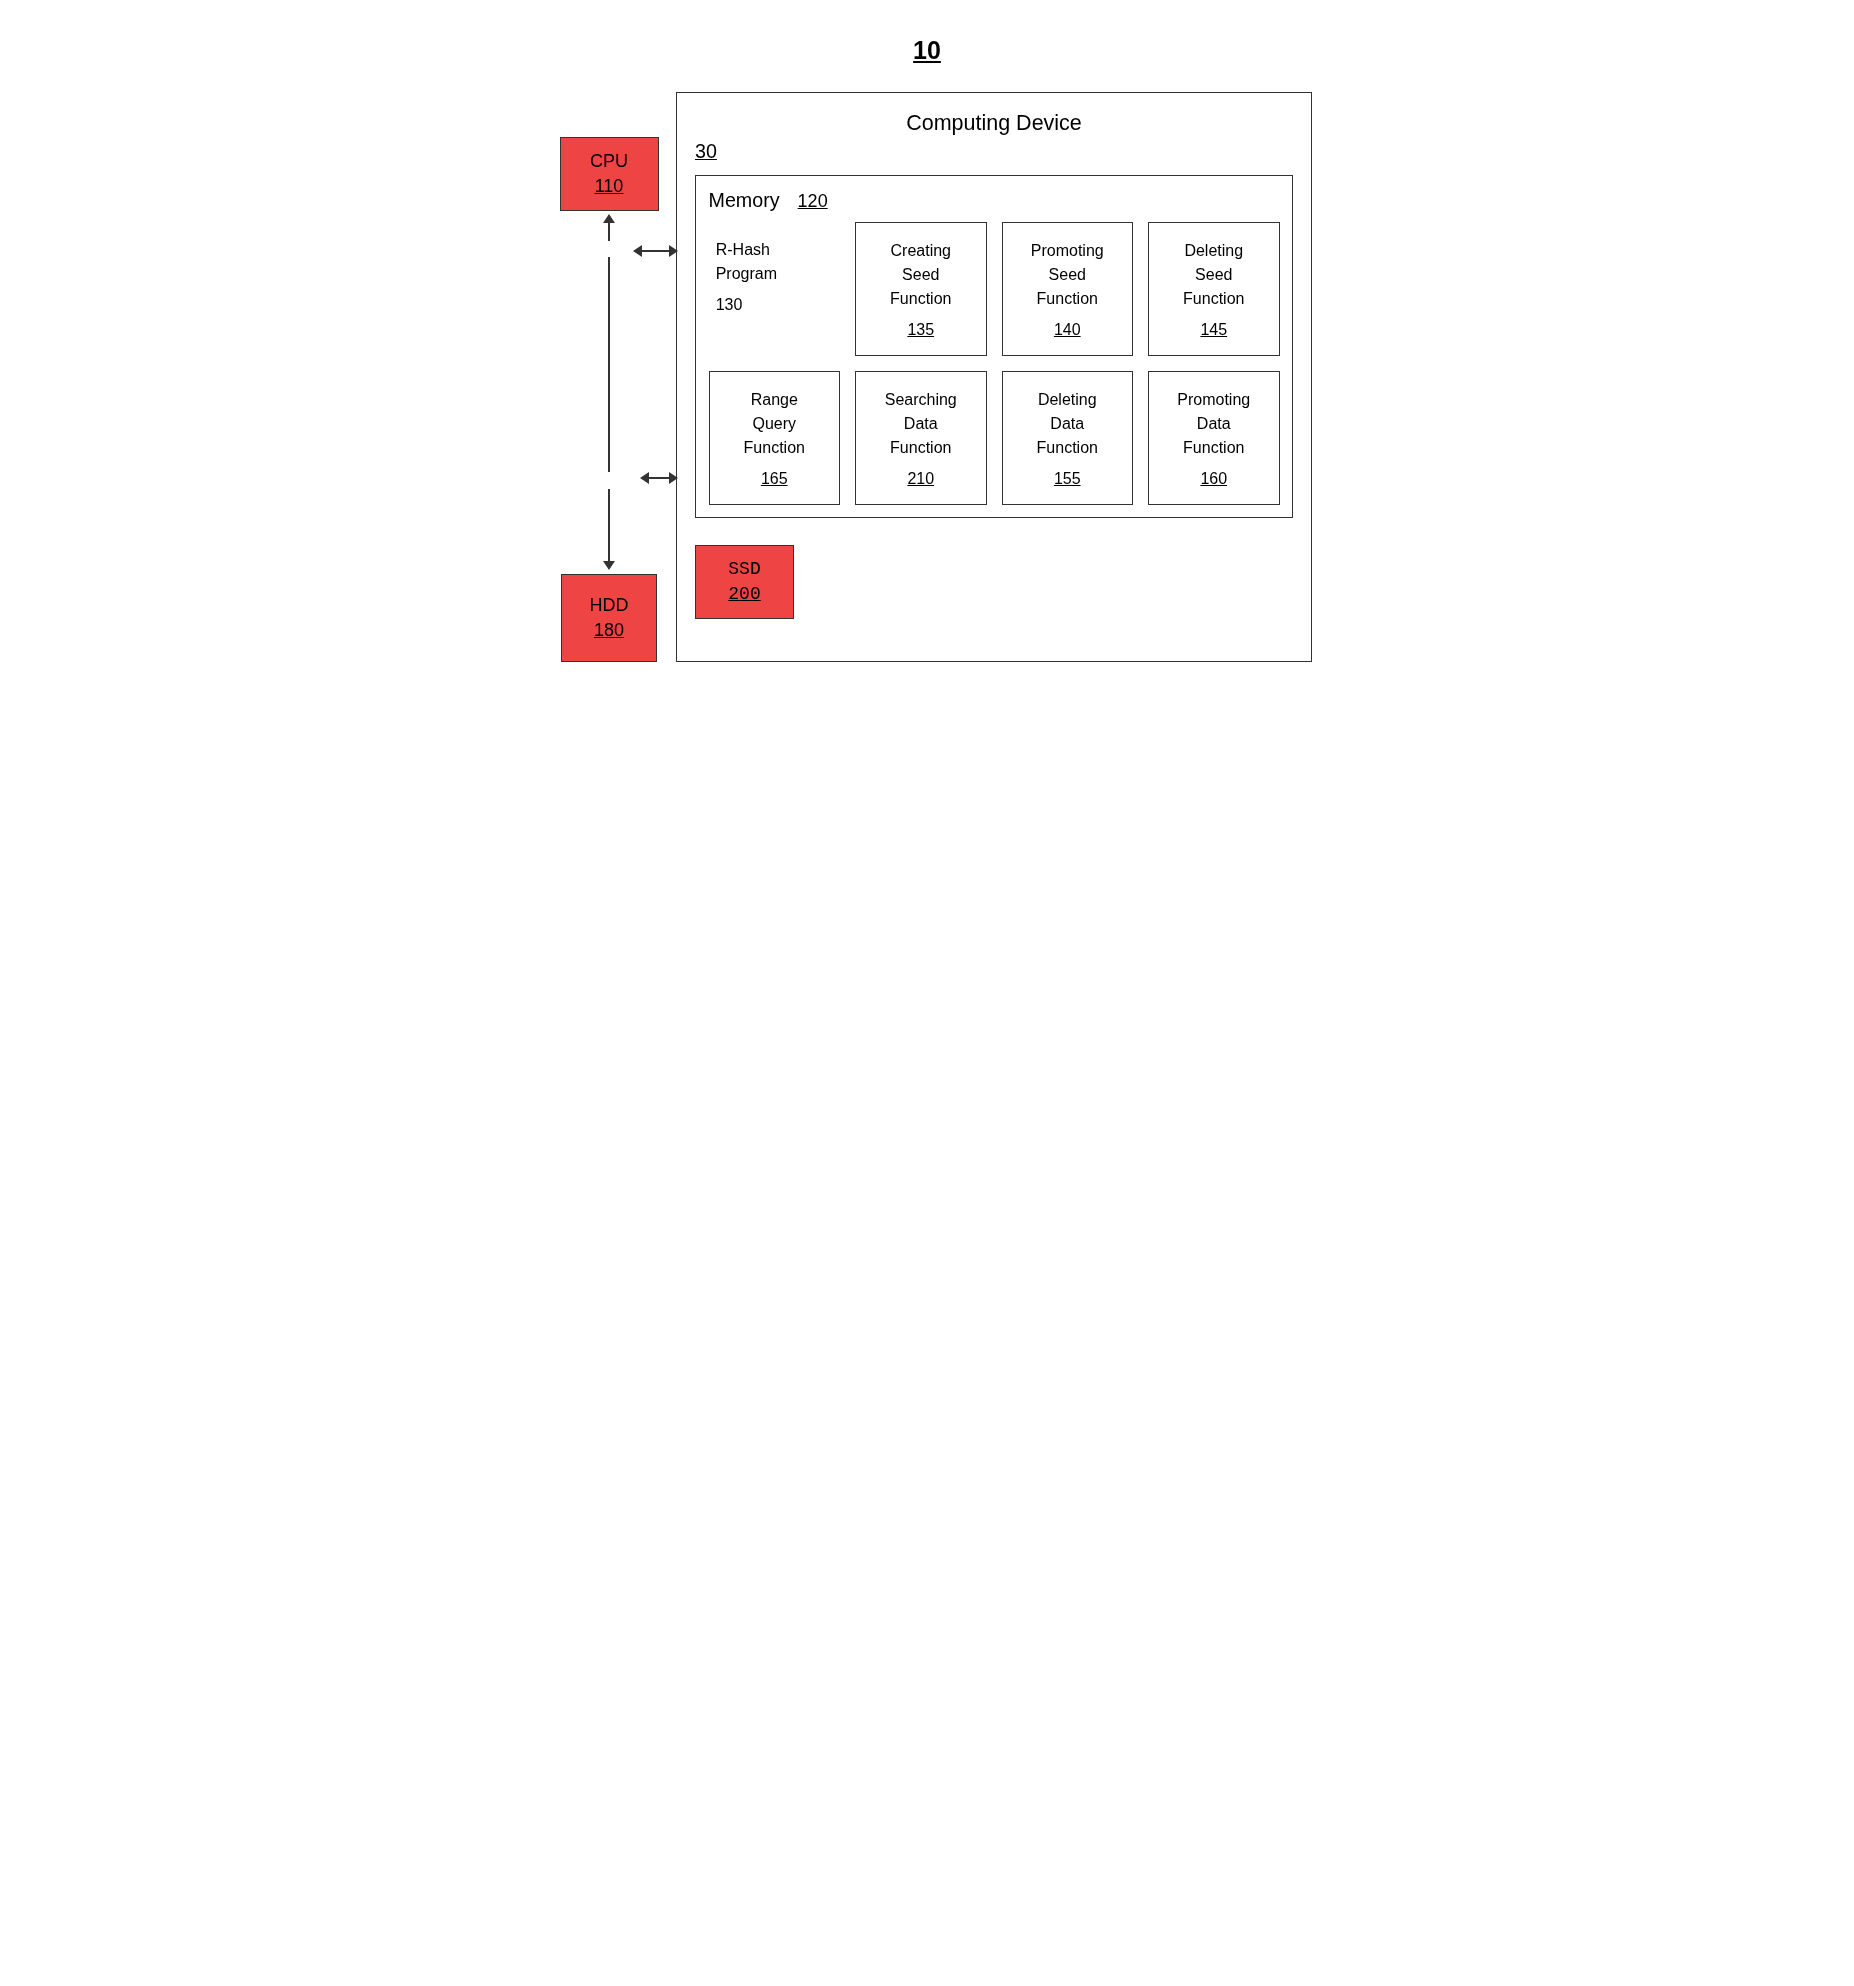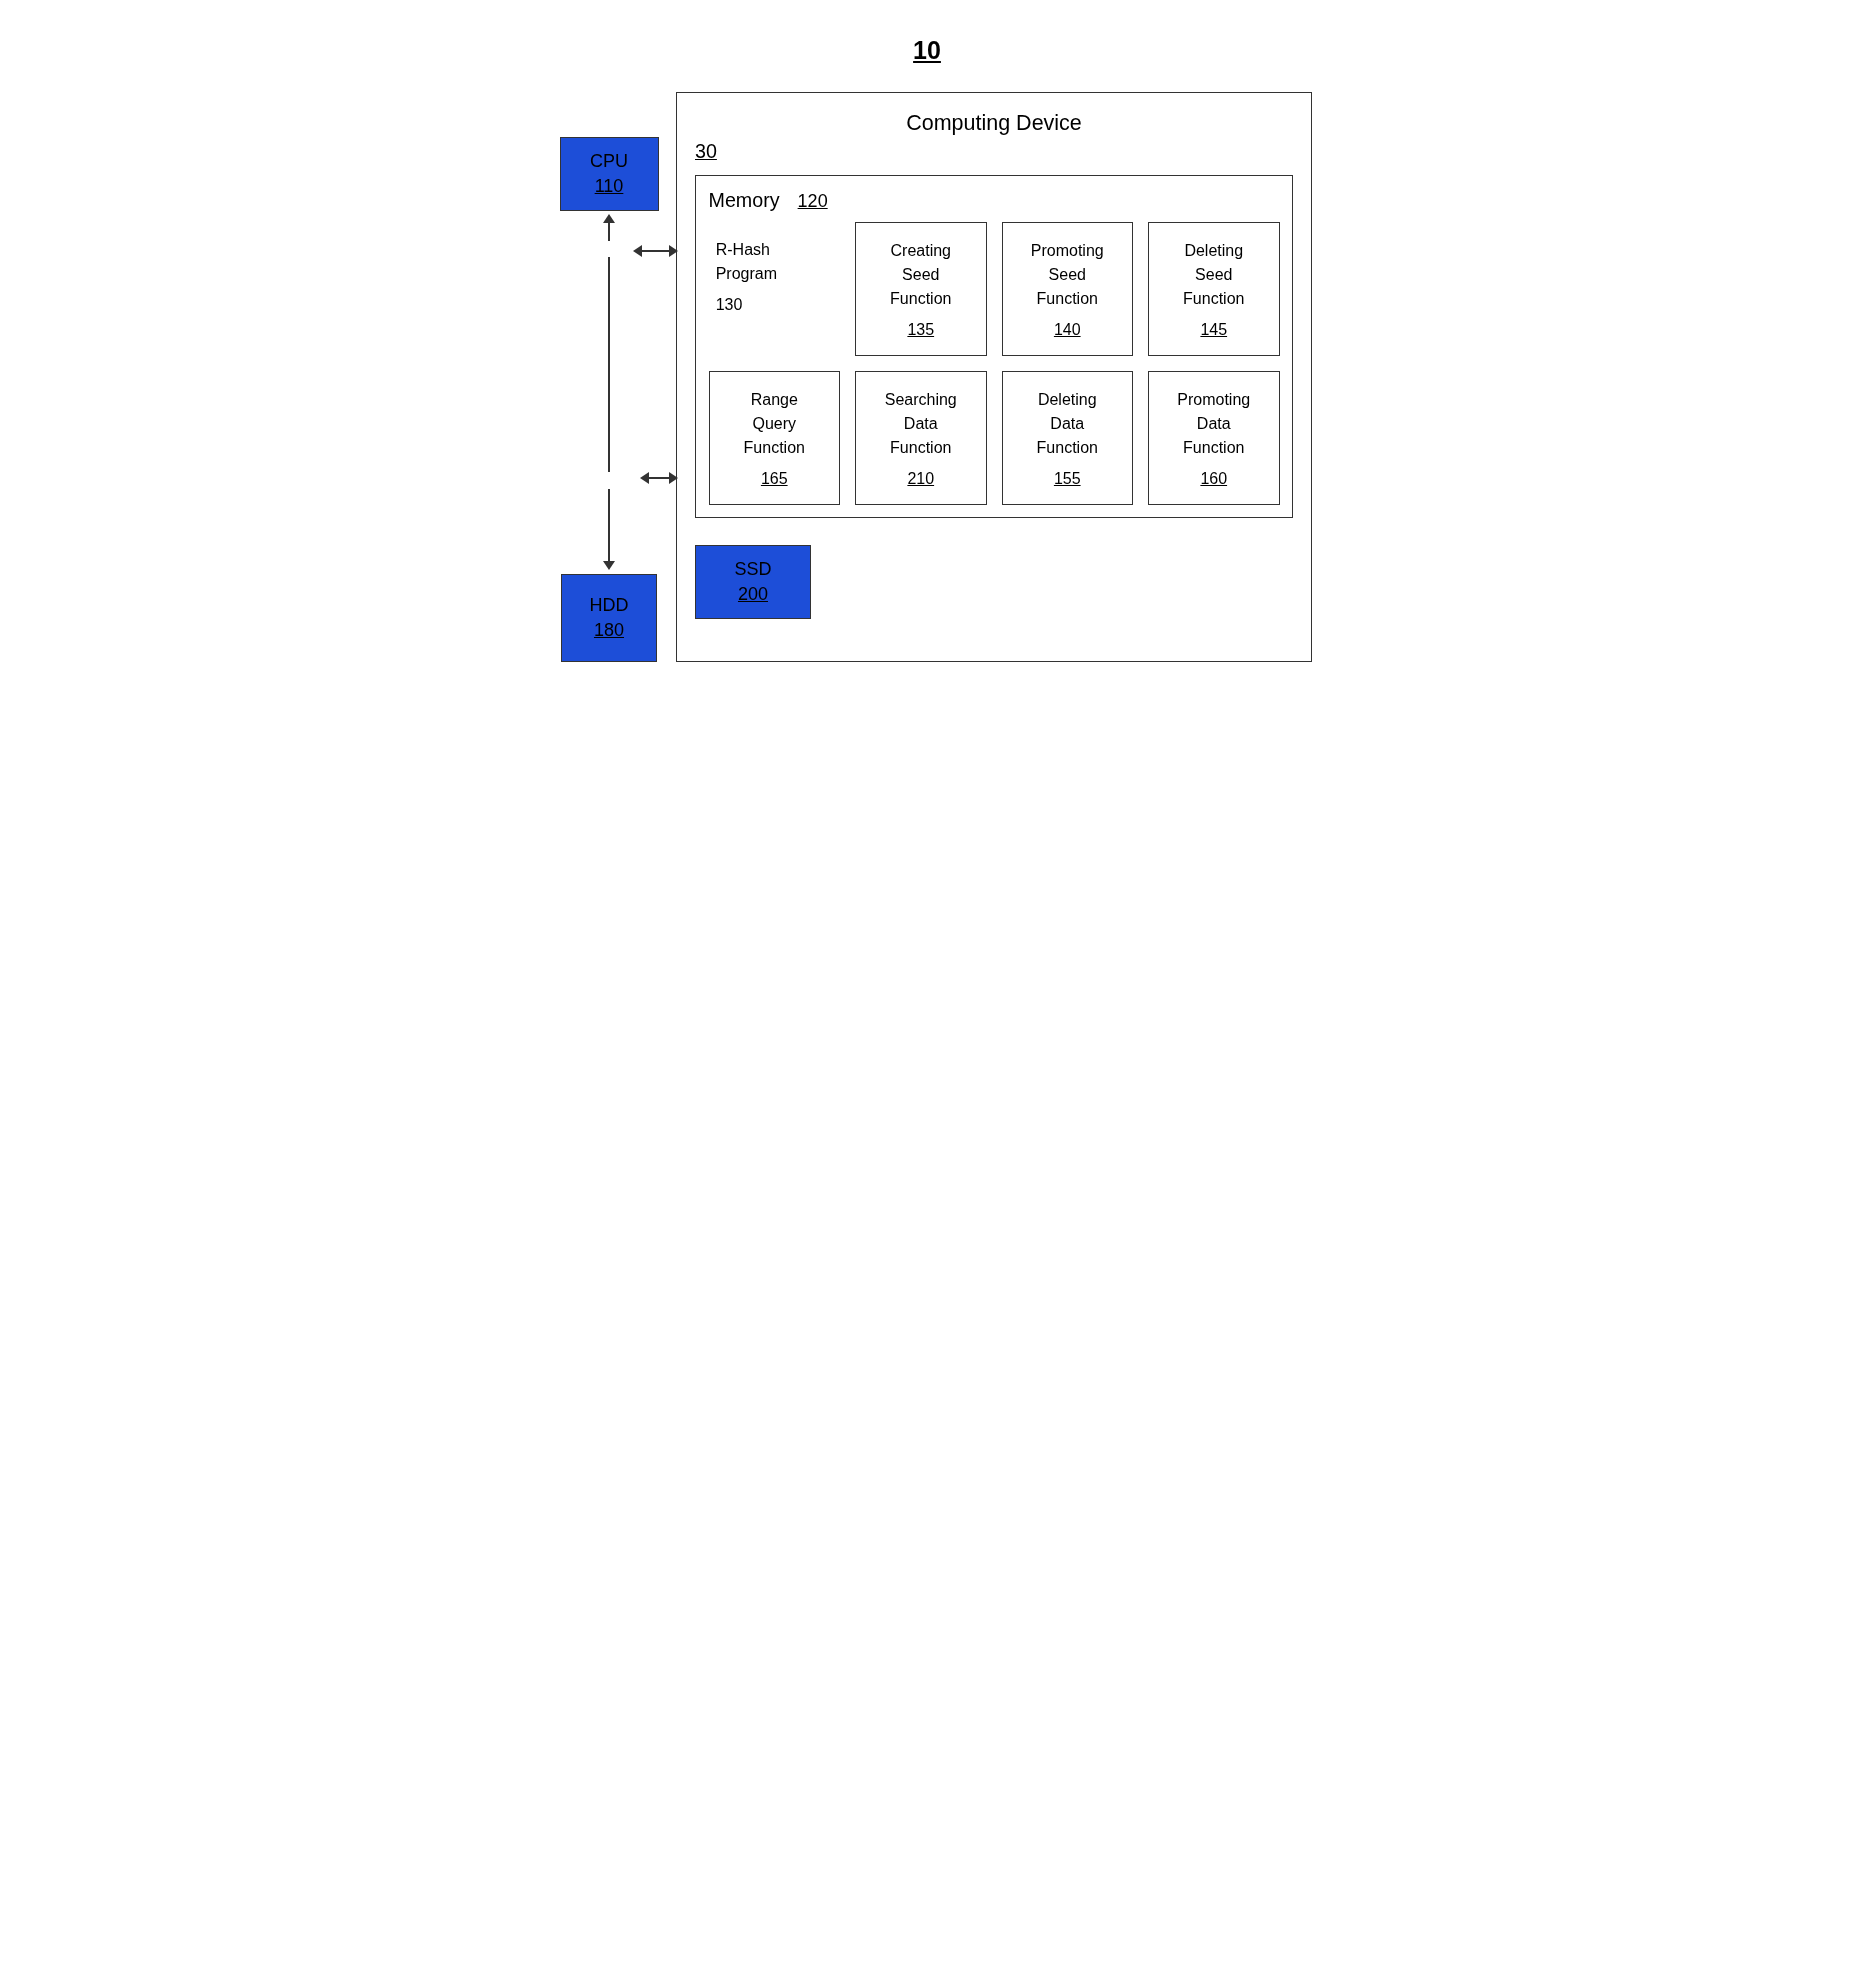--- a/index.html
+++ b/index.html
@@ -20,21 +20,21 @@
     }
     .diagram-number {
       font-size: 25px;
       font-weight: bold;
       text-decoration: underline;
       margin-bottom: 27px;
       text-align: center;
     }
     .component-box {
       border: 1.8px solid #333;
-      background: #1d4ed8;
+      background: #ef4444;
       text-align: center;
       padding: 10.7px 14.3px;
       font-size: 18px;
       line-height: 1.4;
       position: relative;
     }
     .component-box .ref-num {
       text-decoration: underline;
     }
     .cpu-box {
@@ -270,21 +270,21 @@
               <div>Promoting</div>
               <div>Data</div>
               <div>Function</div>
               <div style="margin-top:7.2px;"><span class="ref-num">160</span></div>
             </div>
 
           </div>
         </div>
 
         <div style="margin-top: 27px; display:flex; justify-content:flex-start; padding-left: 0;">
-          <div class="component-box ssd-box" style="width:116px;">
+          <div class="component-box ssd-box" style="width:99px;font-family:Liberation Mono, monospace;">
             <span>SSD</span><br>
             <span class="ref-num">200</span>
           </div>
         </div>
 
       </div>
 
     </div>
 
   </div>

